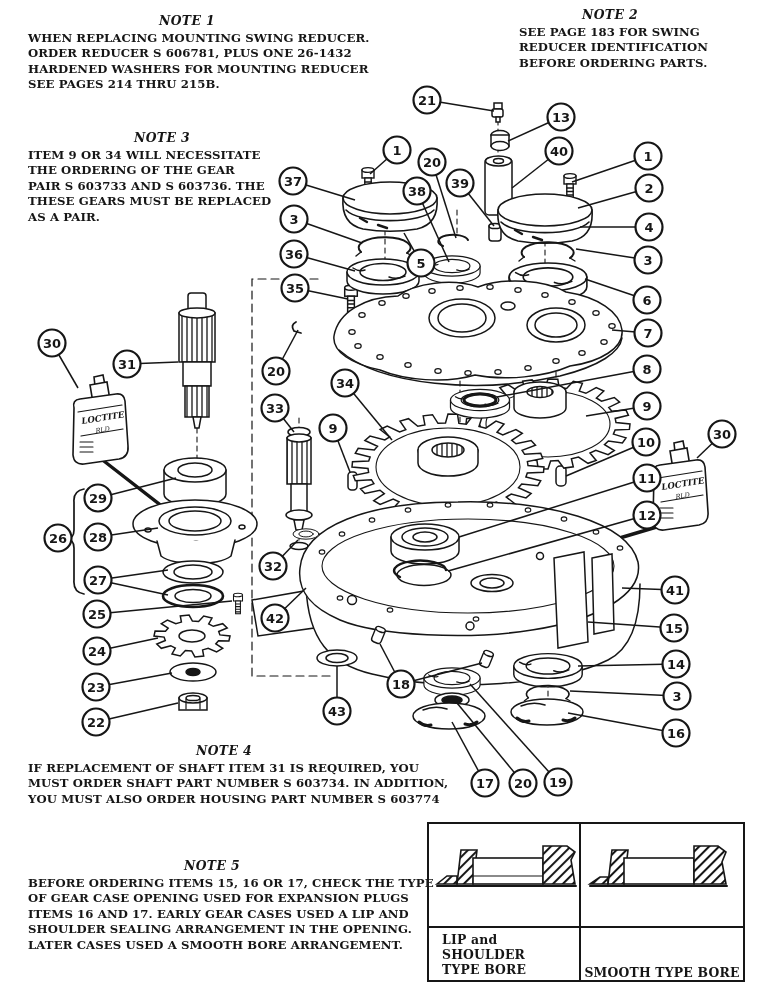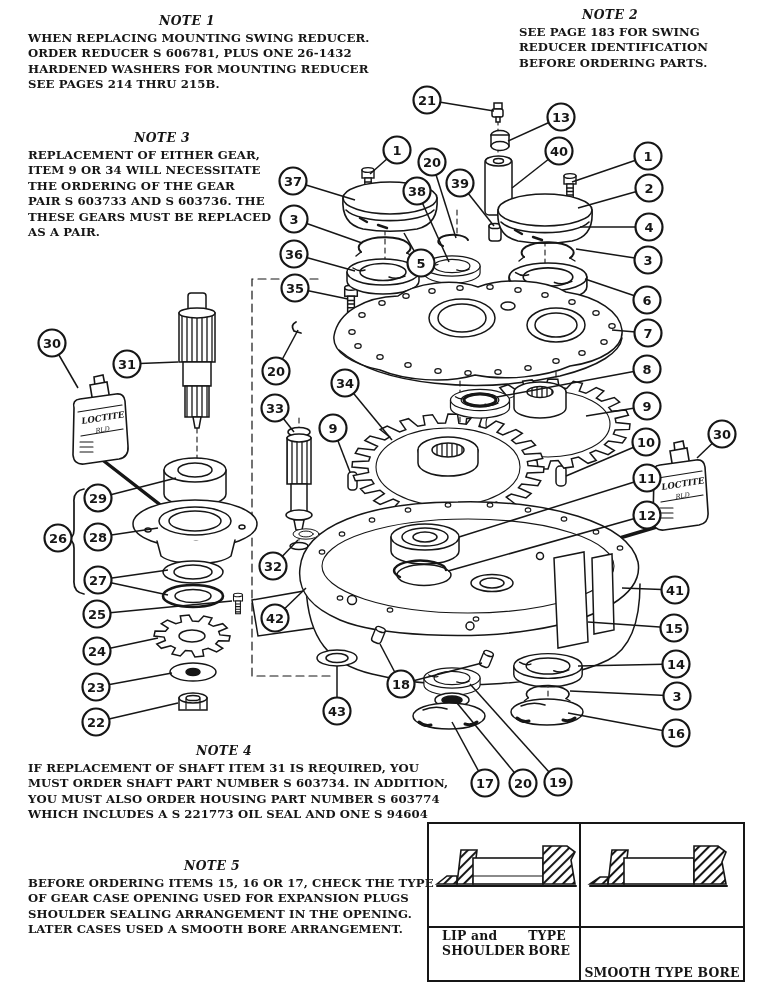--- a/index.html
+++ b/index.html
@@ -18,21 +18,21 @@
   #note5{left:28px;top:858px;width:368px;}
   #bore-table{
     position:absolute;left:427px;top:822px;width:314px;height:156px;
     border:2.5px solid #161616;display:grid;
     grid-template-columns:152px 1fr;grid-template-rows:104px 1fr;
     background:transparent;
   }
   #bore-table .cell{border-color:#161616;}
   #bore-table .tl{border-right:2px solid #161616;border-bottom:2px solid #161616;}
   #bore-table .tr{border-bottom:2px solid #161616;}
-  #bore-table .bl{border-right:2px solid #161616;display:flex;justify-content:center;padding-left:13px;}
+  #bore-table .bl{border-right:2px solid #161616;display:flex;flex-direction:column;justify-content:center;padding-left:13px;}
   #bore-table .br{display:flex;align-items:flex-end;justify-content:center;}
   .bore-label{font-weight:bold;font-size:12.4px;line-height:15px;letter-spacing:.2px;}
 </style>
 </head>
 <body>
 
 <svg id="diagram" width="772" height="1000" viewBox="0 0 772 1000" xmlns="http://www.w3.org/2000/svg">
   <defs>
     <pattern id="hatch" width="7" height="7" patternUnits="userSpaceOnUse" patternTransform="rotate(45)">
       <rect width="7" height="7" fill="#ffffff"></rect>
@@ -663,42 +663,41 @@
   <div class="title">NOTE 2</div>
   <div>
       <div class="line">SEE PAGE 183 FOR SWING</div>
       <div class="line">REDUCER IDENTIFICATION</div>
       <div class="line">BEFORE ORDERING PARTS.</div>
     </div>
 </div>
 <div class="note" id="note3">
   <div class="title">NOTE 3</div>
   <div>
-      <div class="line">REPLACEMENT OF EITHER GEAR,</div>
       <div class="line">ITEM 9 OR 34 WILL NECESSITATE</div>
       <div class="line">THE ORDERING OF THE GEAR</div>
       <div class="line">PAIR S 603733 AND S 603736. THE</div>
       <div class="line">THESE GEARS MUST BE REPLACED</div>
       <div class="line">AS A PAIR.</div>
     </div>
 </div>
 <div class="note" id="note4">
   <div class="title">NOTE 4</div>
   <div>
       <div class="line">IF REPLACEMENT OF SHAFT ITEM 31 IS REQUIRED, YOU</div>
       <div class="line">MUST ORDER SHAFT PART NUMBER S 603734. IN ADDITION,</div>
       <div class="line">YOU MUST ALSO ORDER HOUSING PART NUMBER S 603774</div>
-      <div class="line">WHICH INCLUDES A S 221773 OIL SEAL AND ONE S 94604</div>
     </div>
 </div>
 <div class="note" id="note5">
   <div class="title">NOTE 5</div>
   <div>
       <div class="line">BEFORE ORDERING ITEMS 15, 16 OR 17, CHECK THE TYPE</div>
       <div class="line">OF GEAR CASE OPENING USED FOR EXPANSION PLUGS</div>
+      <div class="line">ITEMS 16 AND 17. EARLY GEAR CASES USED A LIP AND</div>
       <div class="line">SHOULDER SEALING ARRANGEMENT IN THE OPENING.</div>
       <div class="line">LATER CASES USED A SMOOTH BORE ARRANGEMENT.</div>
     </div>
 </div>
 
 <div id="bore-table">
   <div class="cell tl"></div>
   <div class="cell tr"></div>
   <div class="cell bl">
     <div class="bore-label">LIP and SHOULDER</div>

